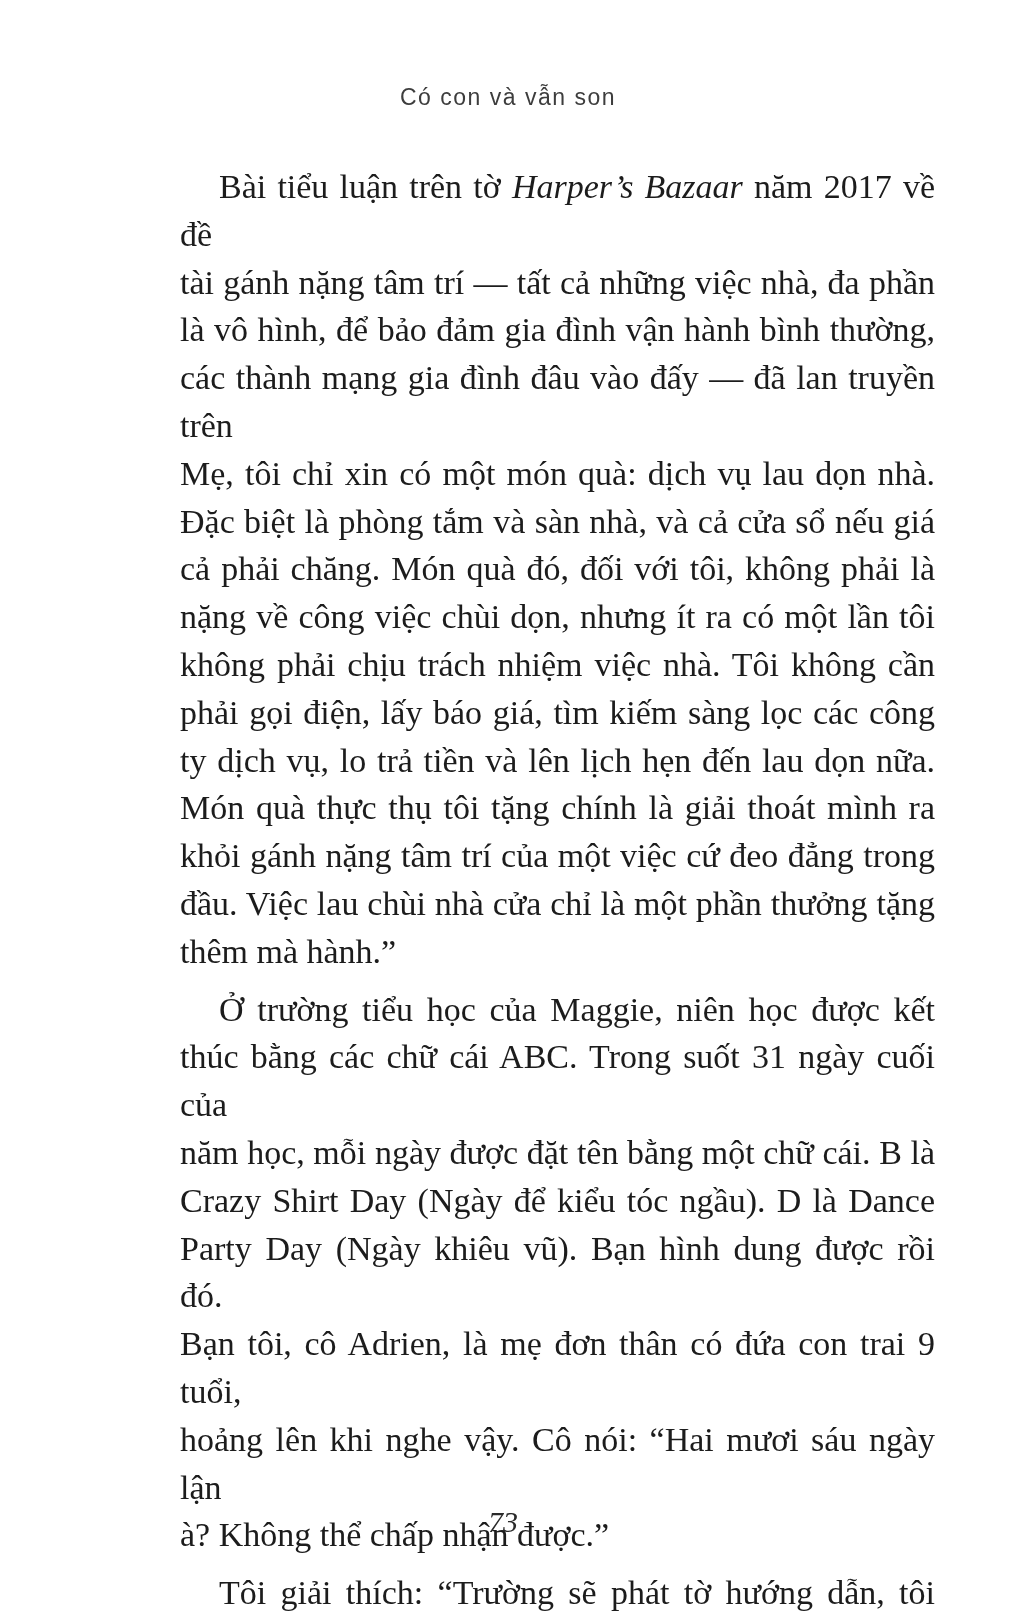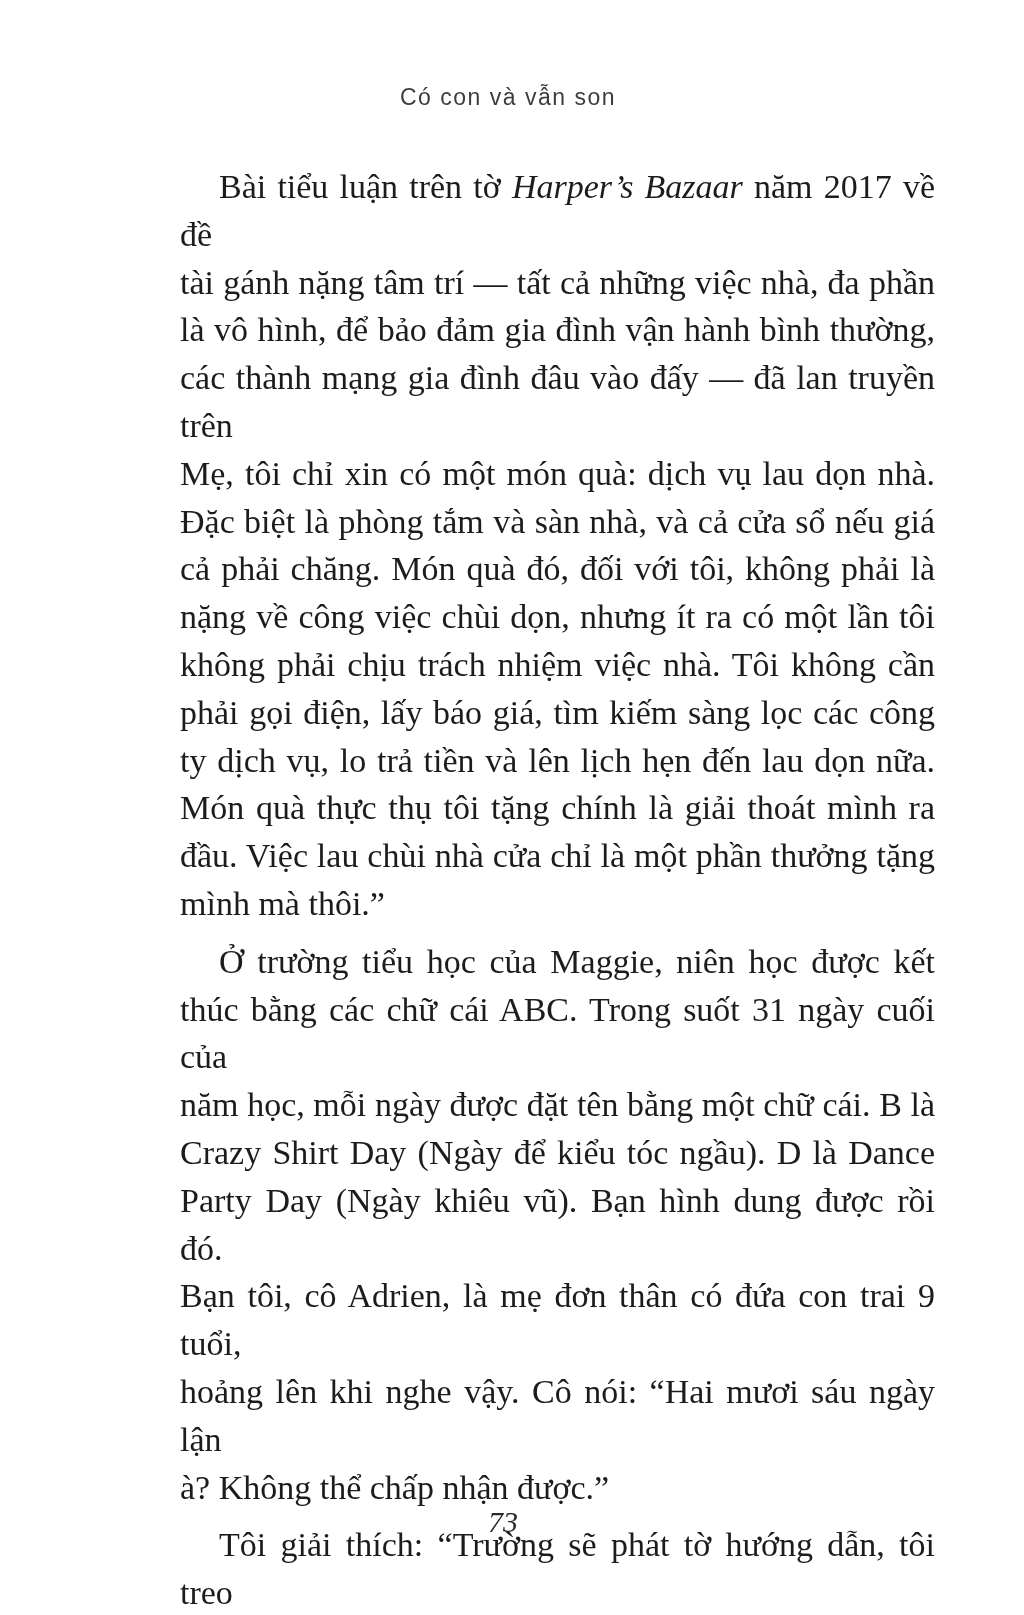--- a/index.html
+++ b/index.html
@@ -68,22 +68,23 @@
         <div class="line"><span>là vô hình, để bảo đảm gia đình vận hành bình thường,</span></div>
         <div class="line"><span>các thành mạng gia đình đâu vào đấy — đã lan truyền trên</span></div>
         <div class="line"><span>Mẹ, tôi chỉ xin có một món quà: dịch vụ lau dọn nhà.</span></div>
         <div class="line"><span>Đặc biệt là phòng tắm và sàn nhà, và cả cửa sổ nếu giá</span></div>
         <div class="line"><span>cả phải chăng. Món quà đó, đối với tôi, không phải là</span></div>
         <div class="line"><span>nặng về công việc chùi dọn, nhưng ít ra có một lần tôi</span></div>
         <div class="line"><span>không phải chịu trách nhiệm việc nhà. Tôi không cần</span></div>
         <div class="line"><span>phải gọi điện, lấy báo giá, tìm kiếm sàng lọc các công</span></div>
         <div class="line"><span>ty dịch vụ, lo trả tiền và lên lịch hẹn đến lau dọn nữa.</span></div>
         <div class="line"><span>Món quà thực thụ tôi tặng chính là giải thoát mình ra</span></div>
+        <div class="line"><span>khỏi gánh nặng tâm trí của một việc cứ đeo đẳng trong</span></div>
         <div class="line"><span>đầu. Việc lau chùi nhà cửa chỉ là một phần thưởng tặng</span></div>
-        <div class="line last"><span>mình mà thôi.”</span></div>
+        <div class="line last"><span>thêm mà hành.”</span></div>
       </div>
       <div class="paragraph">
         <div class="line first"><span>Ở trường tiểu học của Maggie, niên học được kết</span></div>
         <div class="line"><span>thúc bằng các chữ cái ABC. Trong suốt 31 ngày cuối của</span></div>
         <div class="line"><span>năm học, mỗi ngày được đặt tên bằng một chữ cái. B là</span></div>
         <div class="line"><span>Crazy Shirt Day (Ngày để kiểu tóc ngầu). D là Dance</span></div>
         <div class="line"><span>Party Day (Ngày khiêu vũ). Bạn hình dung được rồi đó.</span></div>
         <div class="line"><span>Bạn tôi, cô Adrien, là mẹ đơn thân có đứa con trai 9 tuổi,</span></div>
         <div class="line"><span>hoảng lên khi nghe vậy. Cô nói: “Hai mươi sáu ngày lận</span></div>
         <div class="line last"><span>à? Không thể chấp nhận được.”</span></div>

